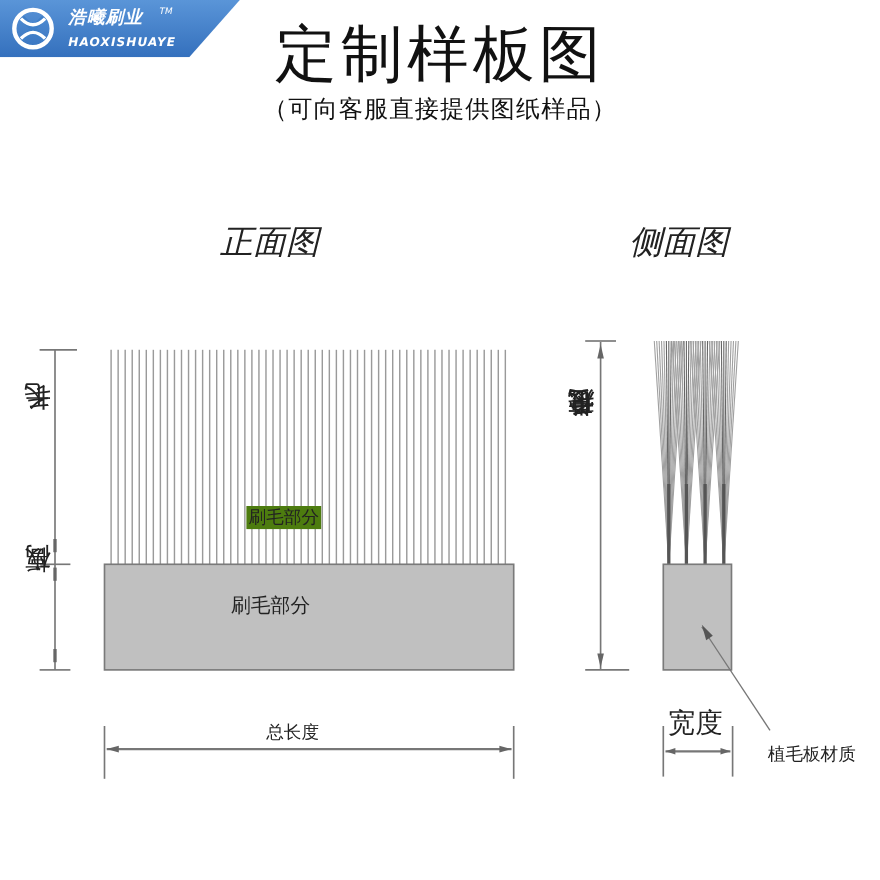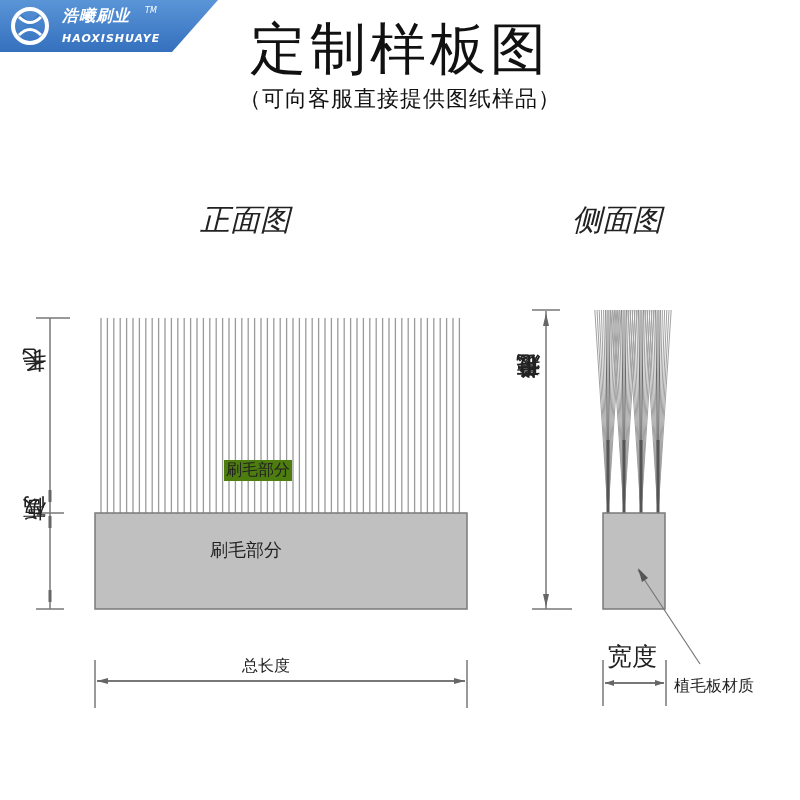--- a/index.html
+++ b/index.html
@@ -218,13 +218,13 @@
 <div class="label" style="left:210px; top:538px; font-size:18px;">刷毛部分</div>
 
 <div class="vlabel" style="left:18px; top:392px; font-size:24px;">毛长</div>
 <div class="vlabel" style="left:18px; top:540px; font-size:24px;">板高</div>
 
 <div class="label" style="left:242px; top:640px; font-size:16px;margin-top:16px;">总长度</div>
 
 <div class="vlabel" style="left:512px; top:398px; font-size:24px;">带毛总长度</div>
 
 <div class="label" style="left:607px; top:640px; font-size:25px;">宽度</div>
-<div class="label" style="left:674px; top:676px; font-size:16px;">植毛板材质</div>
+<div class="label" style="left:698px; top:676px; font-size:16px;">植毛板材质</div>
 
 </body></html>

